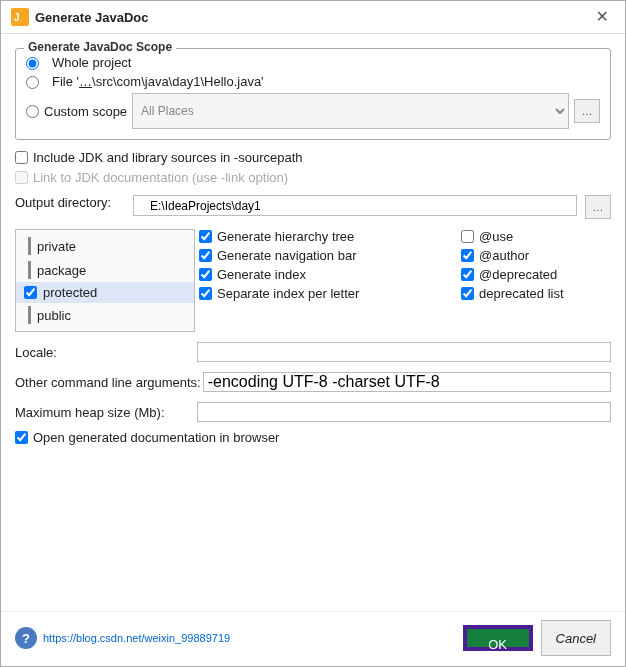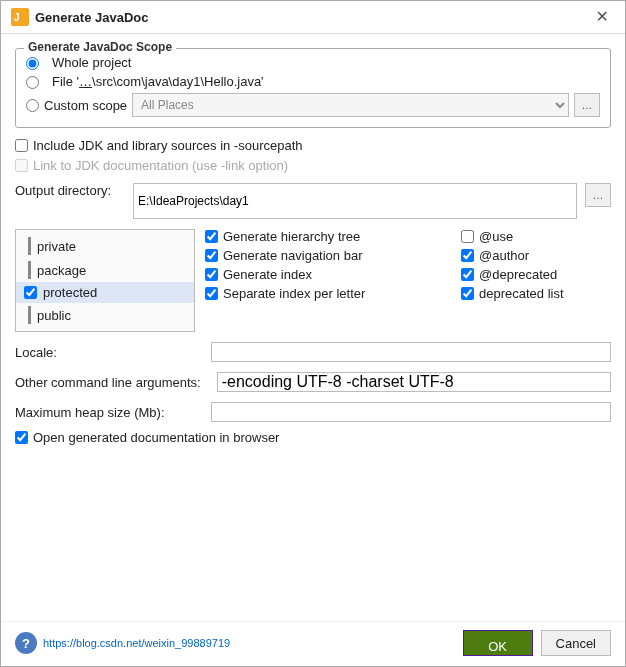--- a/index.html
+++ b/index.html
@@ -89,21 +89,21 @@
       color: #222;
     }
     .underline { text-decoration: underline; }
     .scope-row {
       display: flex;
       align-items: center;
       gap: 5px;
     }
     .scope-select {
       flex: 1;
-      height: 24px;
+      height: 36px;
       border: 1px solid #bbb;
       background: #f5f5f5;
       color: #888;
       font-size: 12px;
       padding: 0 4px;
     }
     .scope-browse-btn {
       height: 24px;
       width: 26px;
       border: 1px solid #bbb;
@@ -130,41 +130,41 @@
       display: flex;
       gap: 8px;
     }
     .output-label {
       min-width: 110px;
       color: #222;
       white-space: nowrap;
     }
     .output-input {
       flex: 1;
-      height: 36px;
-      border: 1px solid #bbb;
-      padding: 0 4px;
+      height: 21px;
+      border: 1px solid #bbb;
+      padding: 0 16px;
       font-size: 12px;
       background: #fff;
     }
     .output-browse-btn {
       height: 24px;
       width: 26px;
       border: 1px solid #bbb;
       background: #f0f0f0;
       cursor: pointer;
       font-size: 11px;
       color: #555;
       display: flex;
       align-items: center;
       justify-content: center;
     }
     .main-options {
       display: flex;
-      gap: 10px;
+      gap: 4px;
       margin-top: 2px;
     }
     
     .access-panel {
       border: 1px solid #bbb;
       background: #fafafa;
       width: 180px;
       min-width: 180px;
       padding: 4px 0;
       display: flex;
@@ -200,21 +200,21 @@
     }
     .checkboxes-right {
       display: flex;
       flex-direction: column;
       gap: 4px;
       min-width: 150px;
     }
     .form-row {
       display: flex;
       align-items: center;
-      gap: 16px;
+      gap: 2px;
       margin-top: 2px;
     }
     .form-label {
       min-width: 180px;
       color: #222;
       white-space: nowrap;
     }
     .form-input {
       flex: 1;
       height: 20px;
@@ -256,36 +256,37 @@
       justify-content: center;
     }
     .footer-link {
       font-size: 11px;
       color: #0066cc;
       text-decoration: none;
     }
     .ok-btn {
       height: 26px;
       min-width: 70px;
-      background: #4d7c0f;
+      background: #15803d;
       color: #fff;
-      border: 1px solid #4c1d95;
+      border: 4px solid #4c1d95;
       cursor: pointer;
       font-size: 13px;
       padding: 8px 14px;
     }
     .cancel-btn {
-      height: 26px;
+      height: 36px;
       min-width: 70px;
       background: #f0f0f0;
       color: #222;
       border: 1px solid #bbb;
       cursor: pointer;
       font-size: 13px;
       padding: 0 14px;
+      font-style: italic;
     }
     .disabled-text { color: #aaa; }
   </style>
 </head>
 <body>
 
 <div class="dialog">
 
   <div class="title-bar">
     <div class="title-bar-left">

